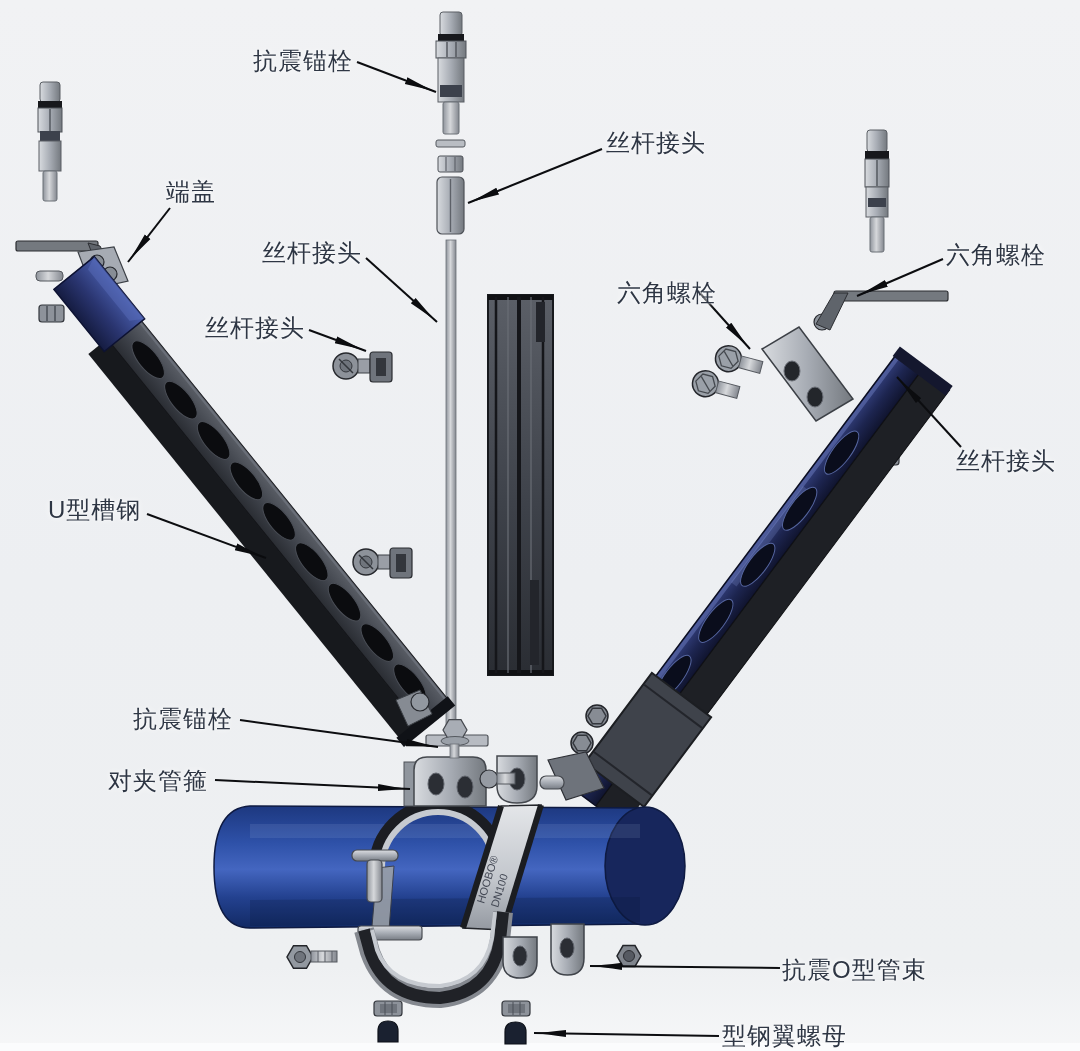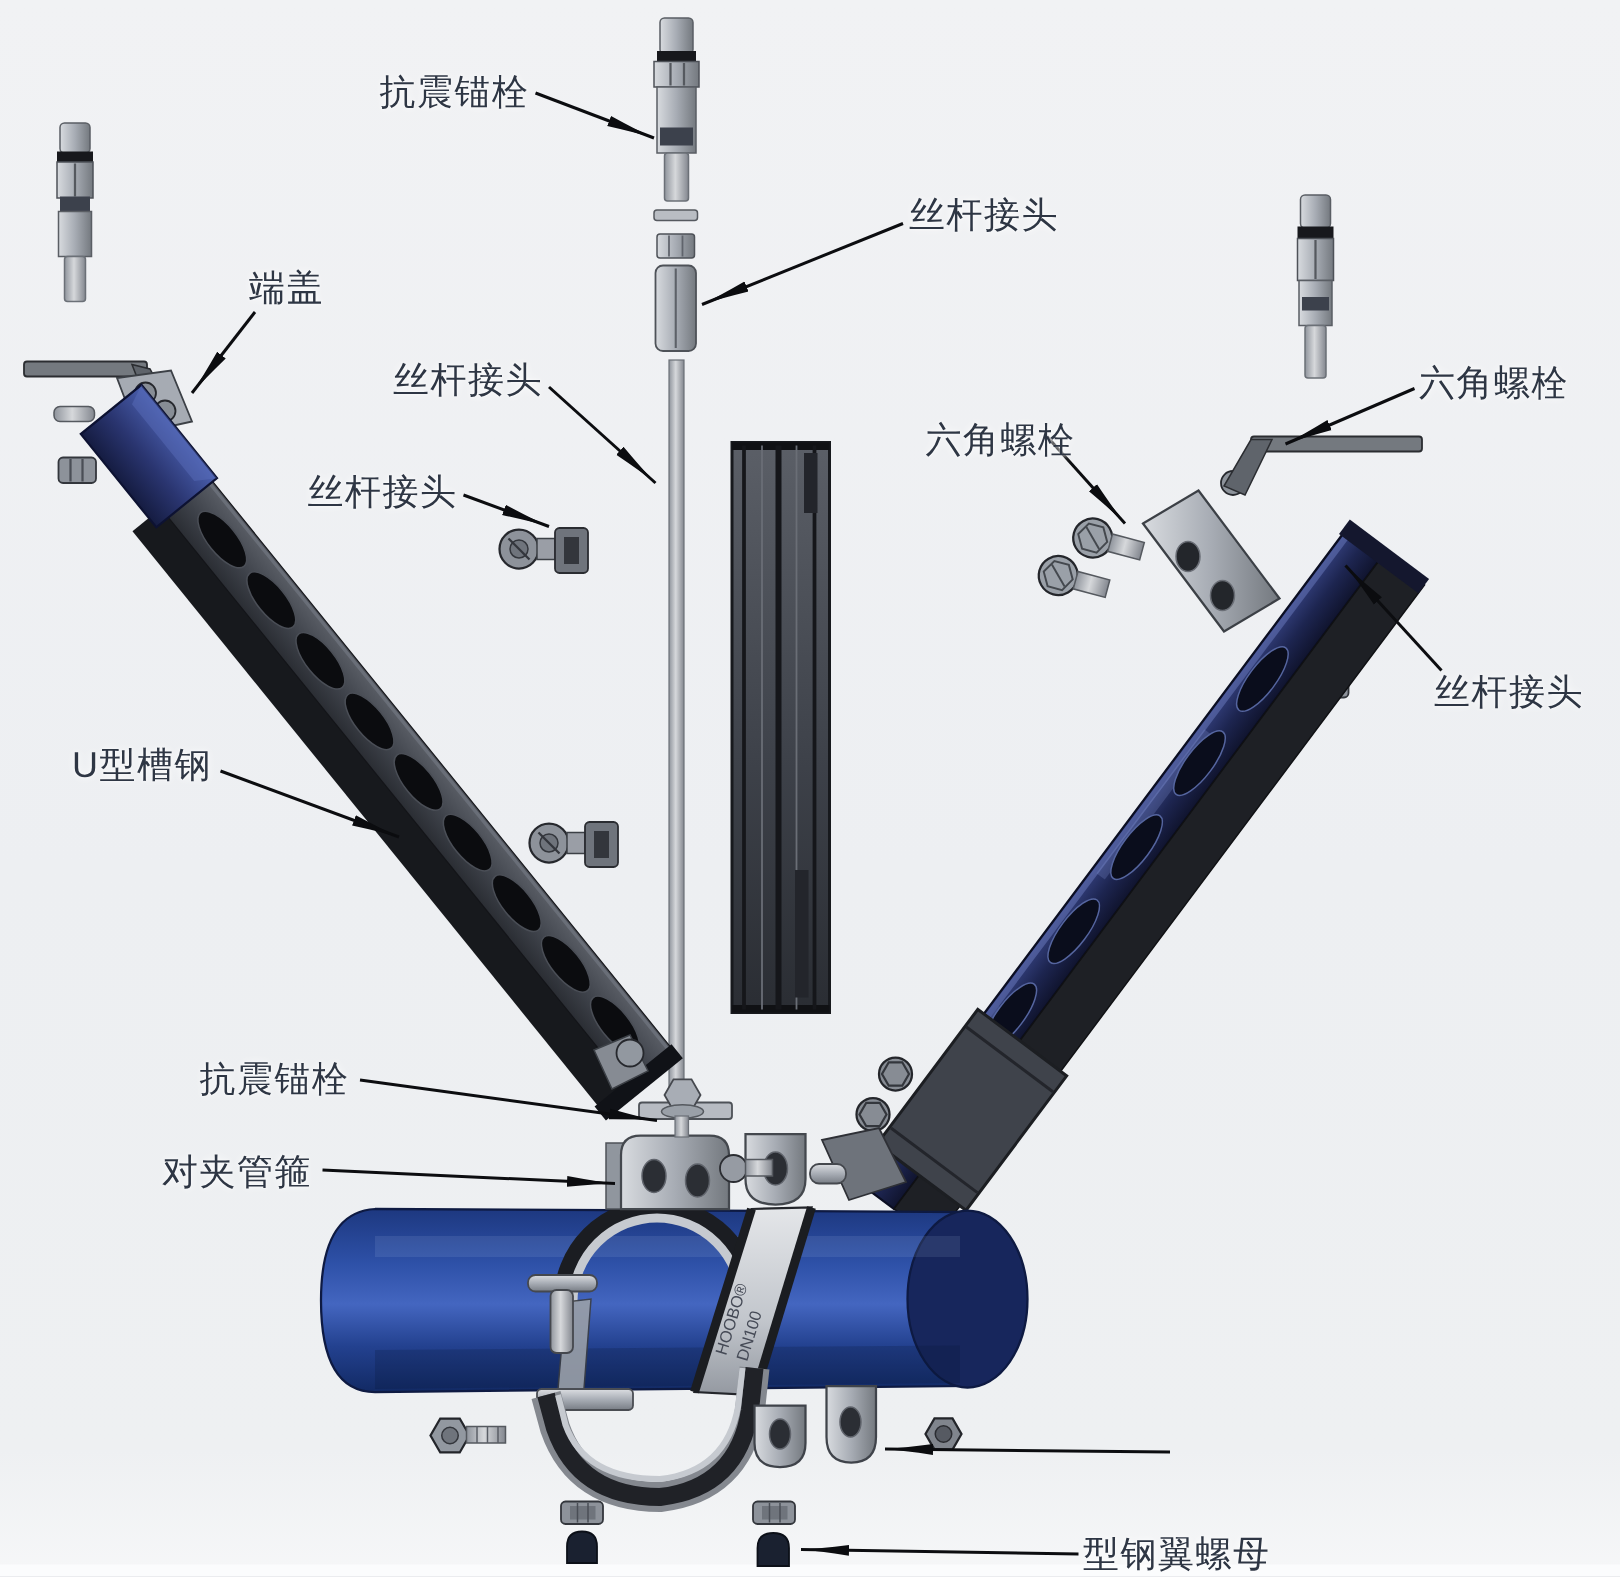--- a/index.html
+++ b/index.html
@@ -355,15 +355,16 @@
 <div class="lbl" style="left:606px;top:127px">丝杆接头</div>
 <div class="lbl" style="left:166px;top:176px">端盖</div>
 <div class="lbl" style="left:262px;top:237px">丝杆接头</div>
 <div class="lbl" style="left:205px;top:312px">丝杆接头</div>
 <div class="lbl" style="left:617px;top:277px">六角螺栓</div>
 <div class="lbl" style="left:946px;top:239px">六角螺栓</div>
 <div class="lbl" style="left:956px;top:445px">丝杆接头</div>
 <div class="lbl" style="left:48px;top:494px">U型槽钢</div>
 <div class="lbl" style="left:133px;top:703px">抗震锚栓</div>
 <div class="lbl" style="left:108px;top:765px">对夹管箍</div>
+<div class="lbl" style="left:782px;top:954px">抗震O型管束</div>
 <div class="lbl" style="left:722px;top:1020px">型钢翼螺母</div>
 
 </div>
 
 </body></html>

